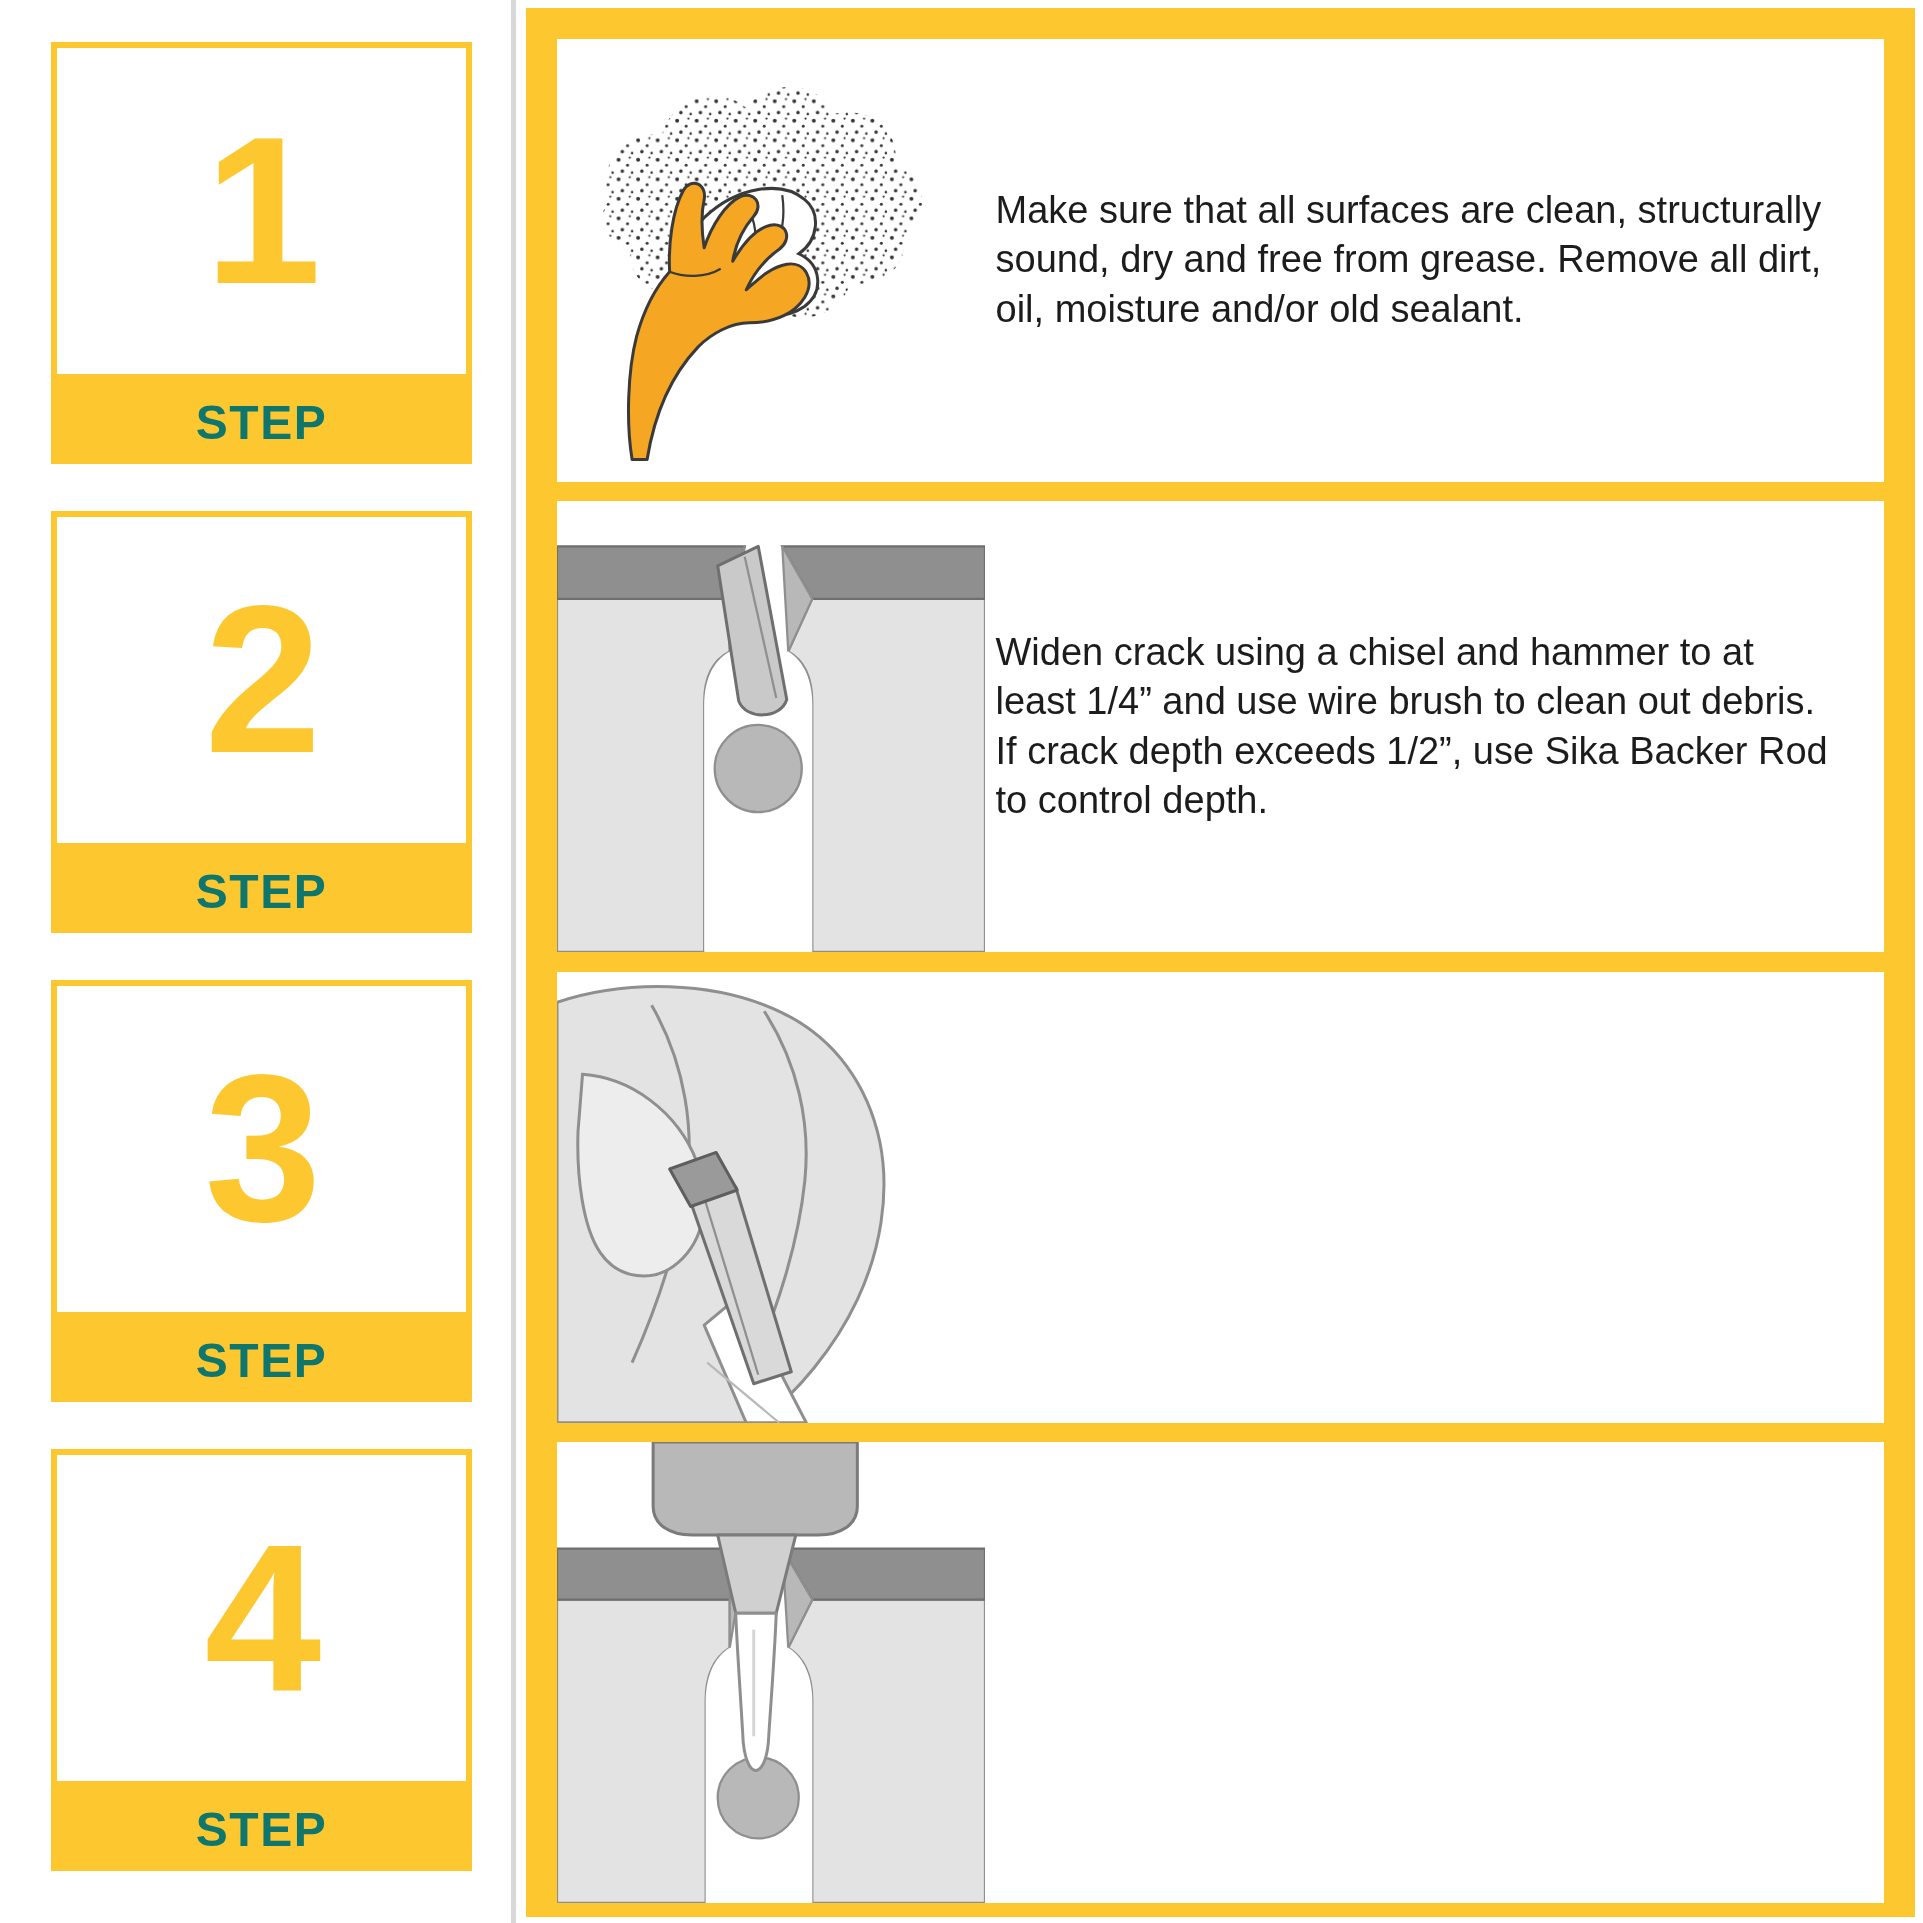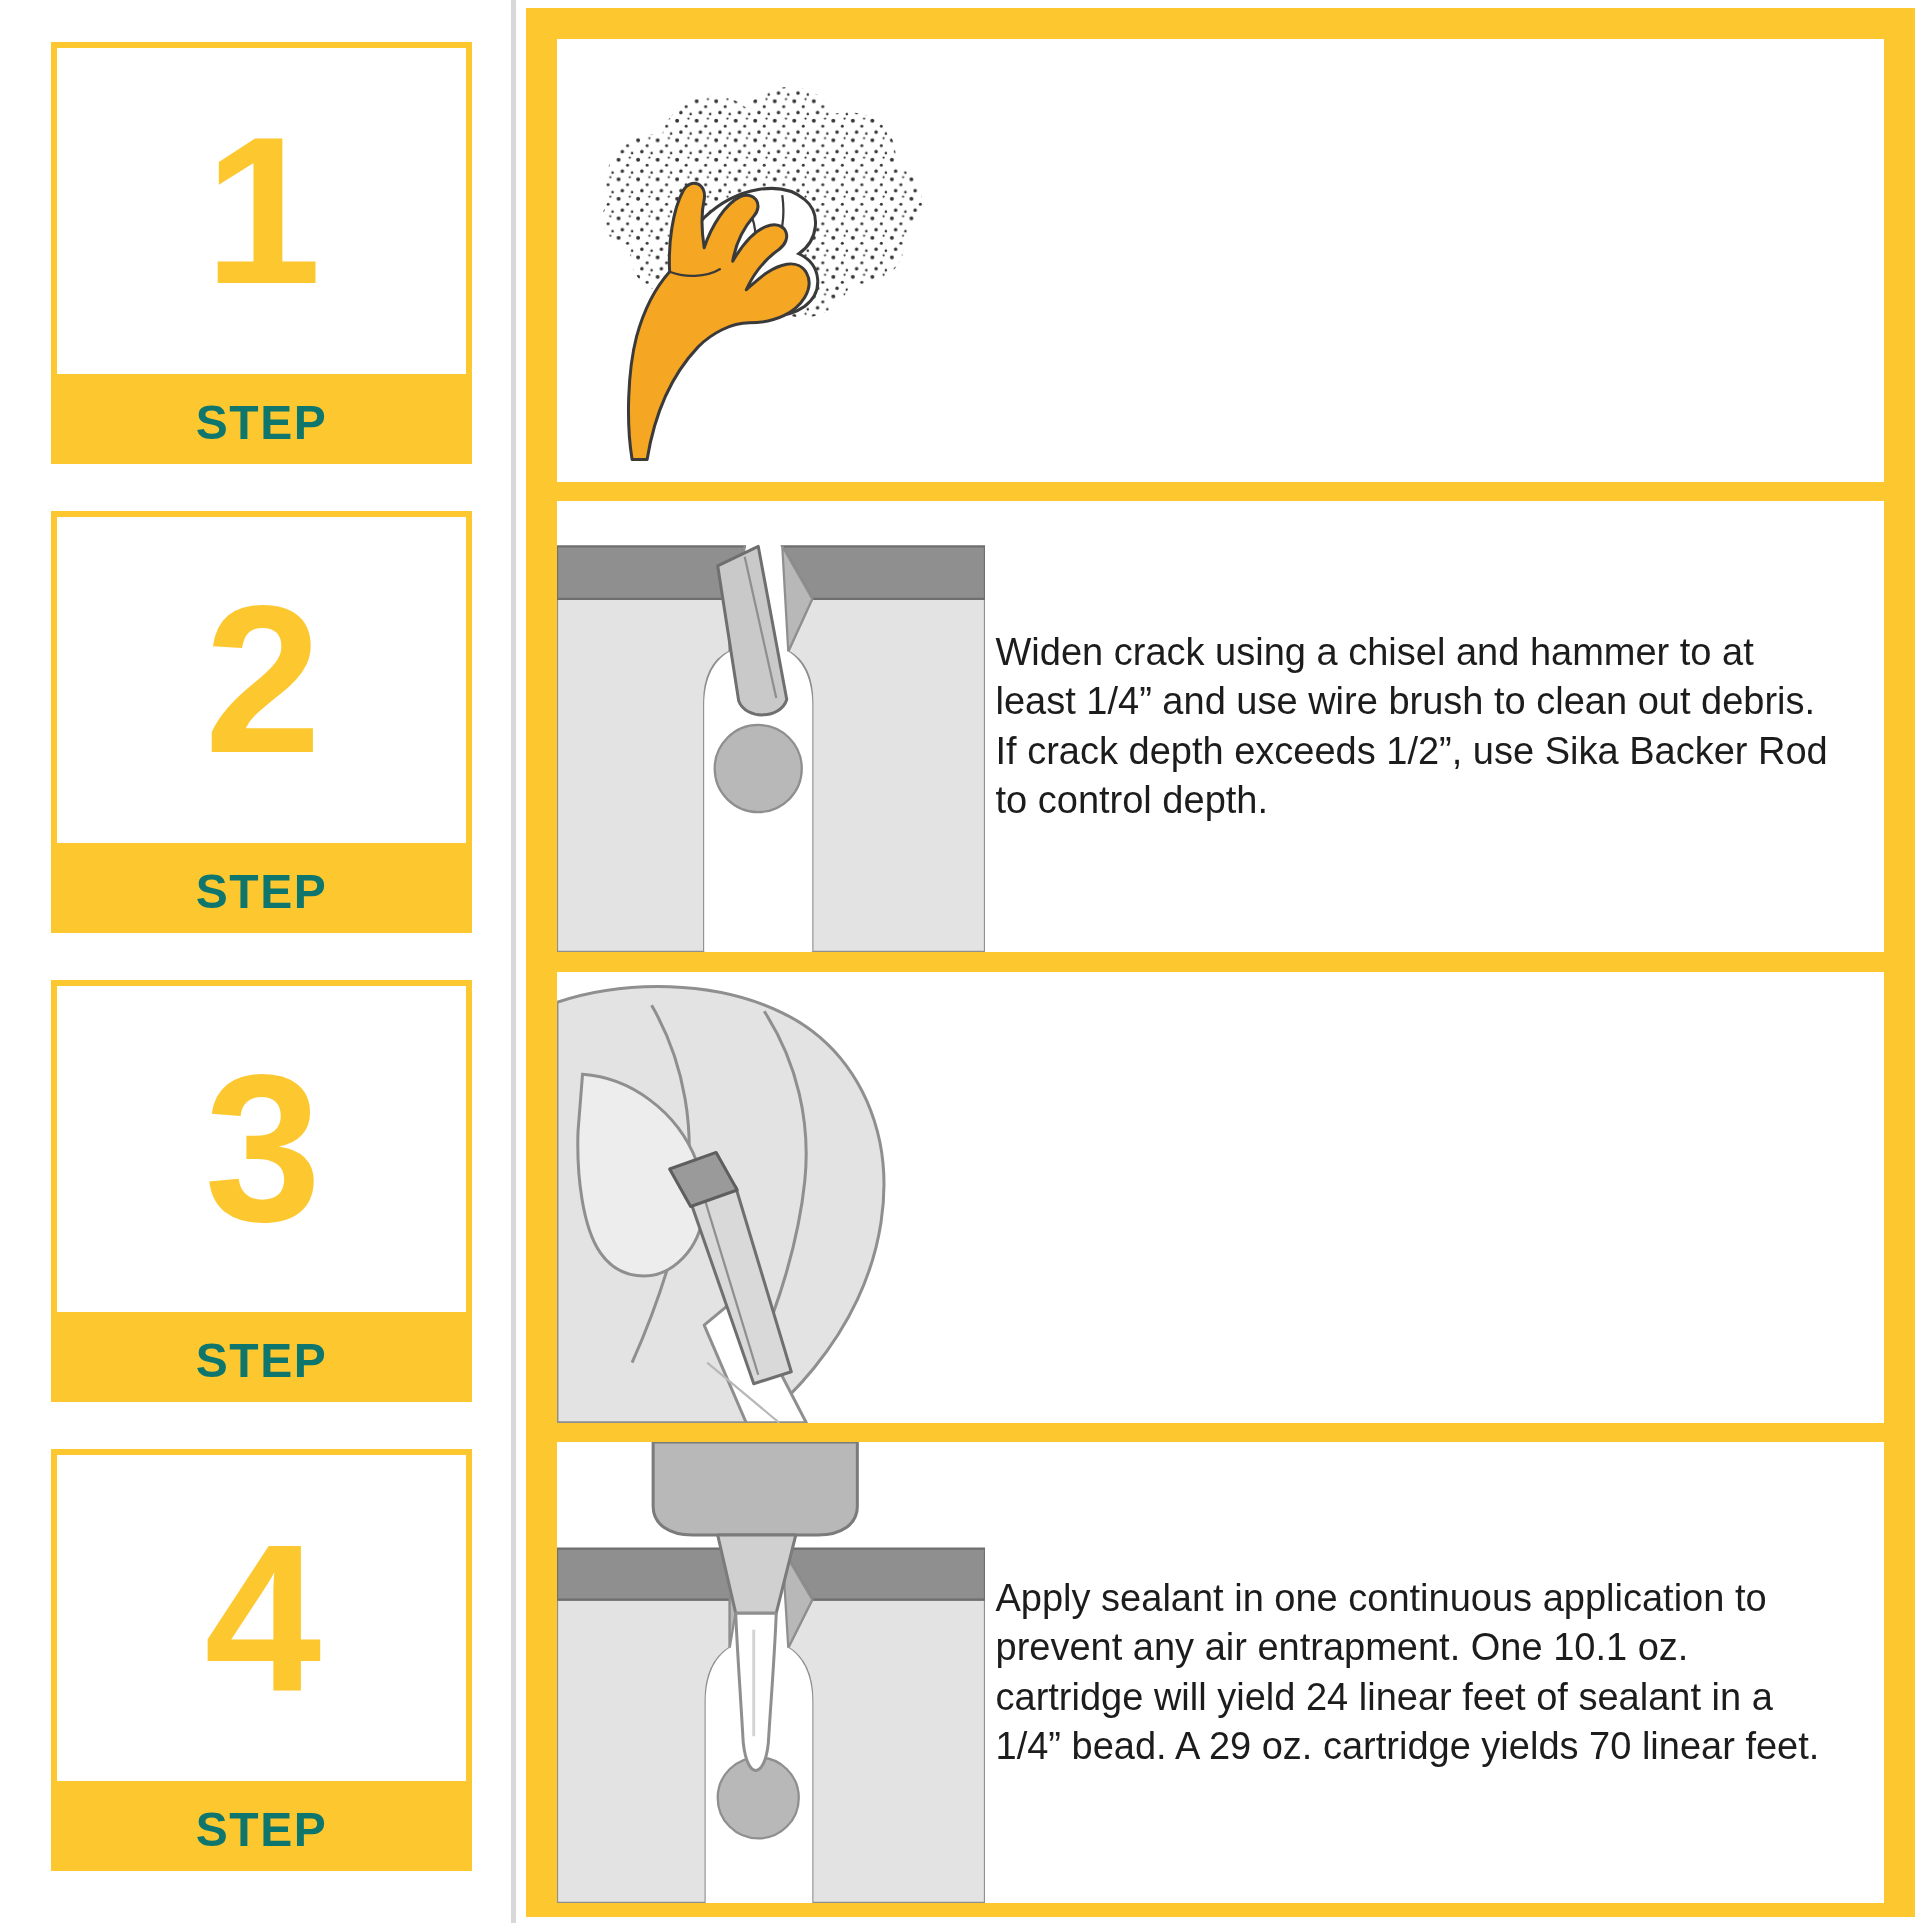--- a/index.html
+++ b/index.html
@@ -211,20 +211,23 @@
                    C276 220 262 202 244 210
                    C224 220 206 248 196 278
                    C192 252 192 232 196 214
                    C200 192 178 184 168 202
                    C154 228 148 272 150 310
                    C132 330 116 360 106 396
                    C94 442 92 512 100 560 Z" fill="#f5a623" stroke="#3a3a3a" stroke-width="4" stroke-linejoin="round"></path>
           <path d="M150 310 C170 318 198 318 218 306" fill="none" stroke="#3a3a3a" stroke-width="3"></path>
         </svg>
       </div>
+      <div class="row-text">
+        <p>Make sure that all surfaces are clean, structurally sound, dry and free from grease. Remove all dirt, oil, moisture and/or old sealant.</p>
+      </div>
     </div>
 
     <div class="row" style="height:451px;">
       <div class="row-art">
         <svg viewBox="0 0 570 600" preserveAspectRatio="xMidYMid meet" aria-hidden="true">
 
           <path d="M0 130 L230 130 L230 200 C206 212 196 236 196 268 L196 600 L0 600 Z" fill="#e3e3e3" stroke="#8f8f8f" stroke-width="3"></path>
 
           <path d="M0 60 L250 60 L230 130 L0 130 Z" fill="#8f8f8f" stroke="#6f6f6f" stroke-width="3"></path>
           <path d="M230 130 L250 60 L250 60 L230 200 Z" fill="#b8b8b8" stroke="#8f8f8f" stroke-width="3"></path>
@@ -289,20 +292,17 @@
 
           <path d="M128 0 L400 0 L400 86 C400 110 378 124 348 124 L180 124 C150 124 128 110 128 86 Z" fill="#b8b8b8" stroke="#7b7b7b" stroke-width="4"></path>
 
           <path d="M214 124 L318 124 L292 228 L238 228 Z" fill="#d0d0d0" stroke="#7b7b7b" stroke-width="4" stroke-linejoin="round"></path>
 
           <path d="M238 228 L292 228 C290 280 286 330 282 392 C280 446 254 456 248 400
                    C244 330 240 278 238 228 Z" fill="#ffffff" stroke="#8f8f8f" stroke-width="4"></path>
           <path d="M262 250 L262 392" fill="none" stroke="#d5d5d5" stroke-width="4"></path>
         </svg>
       </div>
-      <div class="row-text">
-        <p>Apply sealant in one continuous application to prevent any air entrapment. One 10.1 oz. cartridge will yield 24 linear feet of sealant in a 1/4” bead. A 29 oz. cartridge yields 70 linear feet.</p>
-      </div>
     </div>
 
   </div>
 </div>
 
 
 </body></html>

